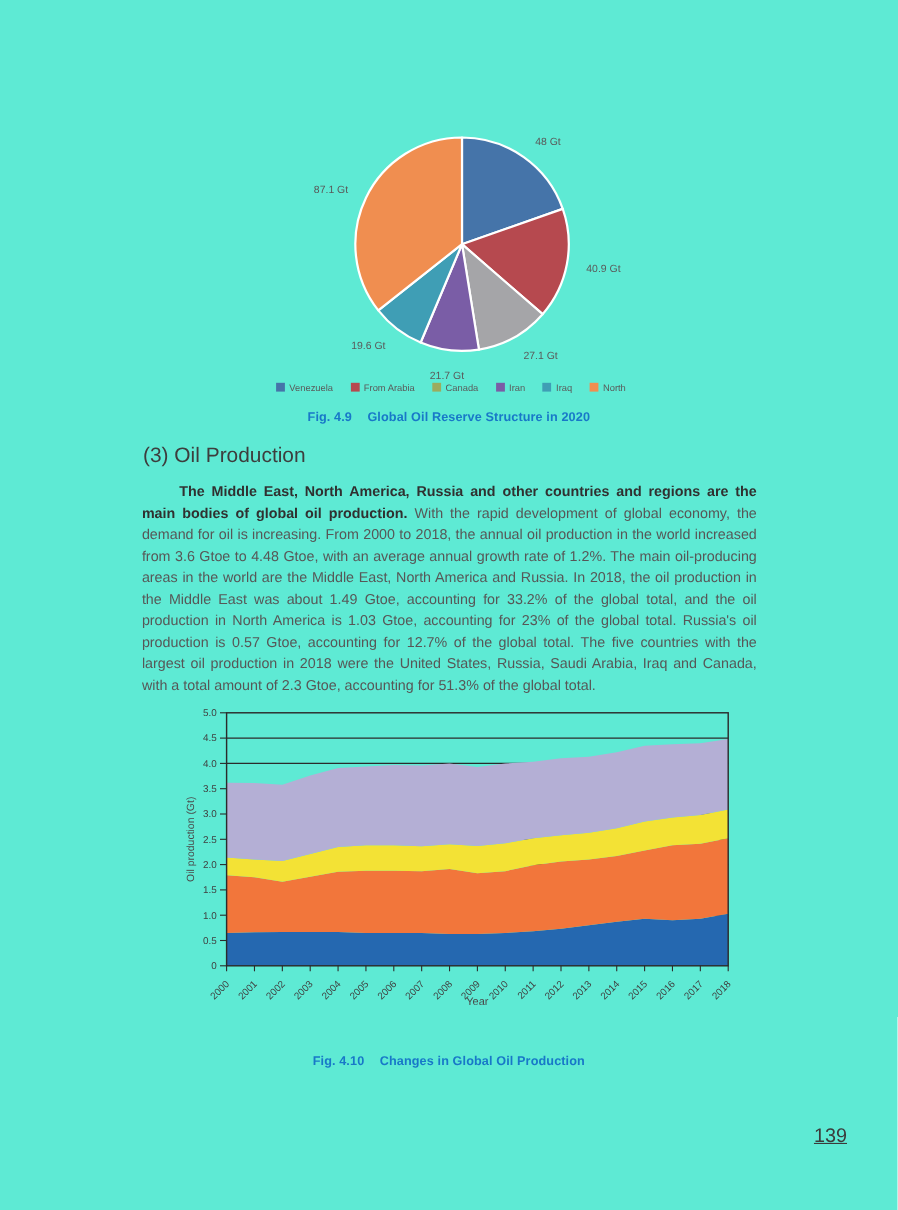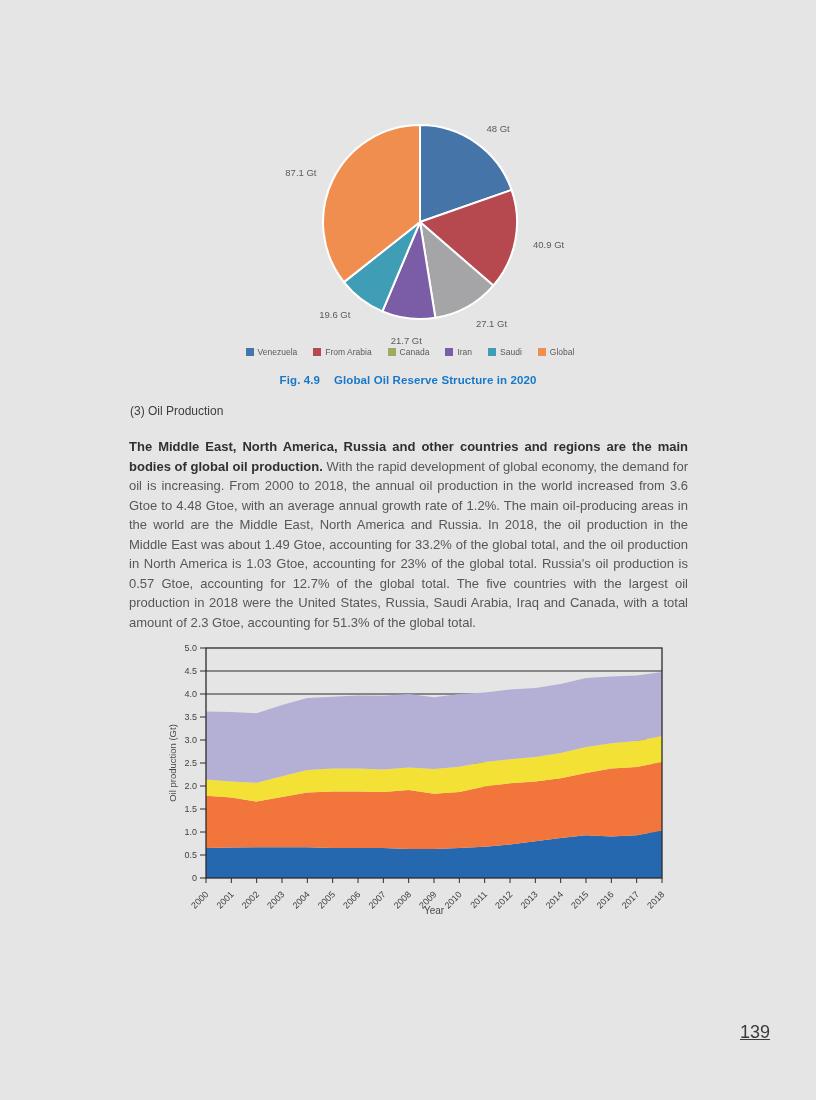--- a/index.html
+++ b/index.html
@@ -1,43 +1,43 @@
 <!DOCTYPE html>
 <html><head>
 <meta charset="utf-8">
 <style>
   html,body{margin:0;padding:0;background:#ffffff;}
   .page{
-    position:relative; width:816px; height:1100px; background:#e5e5e5;
+    position:relative; width:816px; height:1100px; background:#5eead4;
     font-family:"Liberation Sans", sans-serif; overflow:hidden; color:#3a3a3a;
   }
   svg{position:absolute; overflow:visible;}
   svg text{font-family:"Liberation Sans", sans-serif;}
   #pie-svg{left:180px; top:115px; width:480px; height:235px;}
   #area-svg{left:130px; top:638px; width:560px; height:280px;}
   .legend{position:absolute; display:flex; justify-content:center; align-items:center;}
   .legend .item{display:flex; align-items:center;}
   .legend .sw{display:inline-block;}
   #pie-legend{left:130px; top:347px; width:560px; gap:16px; font-size:8.5px; color:#5a5a5a;}
   #pie-legend .sw{width:8px; height:8px; margin-right:4px;}
   #area-legend{left:130px; top:929px; width:560px; gap:20px; font-size:9.5px; color:#4a4a4a;}
   #area-legend .sw{width:10px; height:10px; margin-right:5px;}
   .caption{
     position:absolute; left:0; width:816px; text-align:center;
     font-size:11.5px; font-weight:bold; letter-spacing:0.1px;
   }
   .caption .cap-label{margin-right:14px;}
   #caption-fig49{top:374px;}
   #caption-fig410{top:959px;}
-  .heading{position:absolute; left:130px; top:404px; font-size:12px; color:#3d3d3d;}
+  .heading{position:absolute; left:130px; top:404px; font-size:19px; color:#3d3d3d;}
   .body-par{
     position:absolute; left:129px; top:437px; width:559px; margin:0;
     font-size:13px; line-height:19.5px; text-align:justify; color:#575757;
   }
-  .body-par .lead{font-weight:bold; color:#303030;}
+  .body-par .lead{font-weight:bold; color:#303030;margin-left:34px;}
   .pagenum{position:absolute; top:1022px; right:46px; font-size:18px; color:#3b3b3b;text-decoration:underline;}
 </style>
 </head>
 <body>
 
 <div class="page">
 
   <svg id="pie-svg" viewBox="180 115 480 235">
       <path d="M420,222 L420.0,125.0 A97,97 0 0 1 511.6,189.9 Z" fill="#4574a9" stroke="#ffffff" stroke-width="2" stroke-linejoin="round"></path>
       <text x="486.5" y="132.2" text-anchor="start" font-size="9.5" fill="#5a5a5a">48 Gt</text>
@@ -65,25 +65,25 @@
       <div class="item">
         <span class="sw" style="background: rgb(156, 171, 94);"></span>
         <span>Canada</span>
       </div>
       <div class="item">
         <span class="sw" style="background: rgb(122, 93, 166);"></span>
         <span>Iran</span>
       </div>
       <div class="item">
         <span class="sw" style="background: rgb(63, 158, 181);"></span>
-        <span>Saudi</span>
+        <span>Iraq</span>
       </div>
       <div class="item">
         <span class="sw" style="background: rgb(240, 142, 80);"></span>
-        <span>Global</span>
+        <span>North</span>
       </div>
     </div>
 
   <div class="caption" id="caption-fig49" style="color: rgb(24, 120, 200);">
     <span class="cap-label">Fig. 4.9</span><span>Global Oil Reserve Structure in 2020</span>
   </div>
 
   <div class="heading">(3) Oil Production</div>
 
   <p class="body-par"><span class="lead">The Middle East, North America, Russia and other countries and regions are the main bodies of global oil production.</span><span> With the rapid development of global economy, the demand for oil is increasing. From 2000 to 2018, the annual oil production in the world increased from 3.6 Gtoe to 4.48 Gtoe, with an average annual growth rate of 1.2%. The main oil-producing areas in the world are the Middle East, North America and Russia. In 2018, the oil production in the Middle East was about 1.49 Gtoe, accounting for 33.2% of the global total, and the oil production in North America is 1.03 Gtoe, accounting for 23% of the global total. Russia's oil production is 0.57 Gtoe, accounting for 12.7% of the global total. The five countries with the largest oil production in 2018 were the United States, Russia, Saudi Arabia, Iraq and Canada, with a total amount of 2.3 Gtoe, accounting for 51.3% of the global total.</span></p>
@@ -161,16 +161,19 @@
       <text transform="translate(614.3,895) rotate(-45)" text-anchor="end" font-size="9" fill="#3f3f3f">2016</text>
       <line x1="636.6666666666667" y1="878" x2="636.6666666666667" y2="883" stroke="#2b2b2b" stroke-width="1"></line>
       <text transform="translate(639.7,895) rotate(-45)" text-anchor="end" font-size="9" fill="#3f3f3f">2017</text>
       <line x1="662" y1="878" x2="662" y2="883" stroke="#2b2b2b" stroke-width="1"></line>
       <text transform="translate(665.0,895) rotate(-45)" text-anchor="end" font-size="9" fill="#3f3f3f">2018</text>
       <text transform="translate(176,763) rotate(-90)" text-anchor="middle" font-size="9.5" fill="#4a4a4a">Oil production  (Gt)</text>
       <text x="434" y="914" text-anchor="middle" font-size="10" fill="#4a4a4a">Year</text>
     </svg>
 
 
+  <div class="caption" id="caption-fig410" style="color: rgb(24, 120, 200);">
+    <span class="cap-label">Fig. 4.10</span><span>Changes in Global Oil Production</span>
+  </div>
 
   <div class="pagenum">139</div>
 
 </div>
 
 </body></html>

